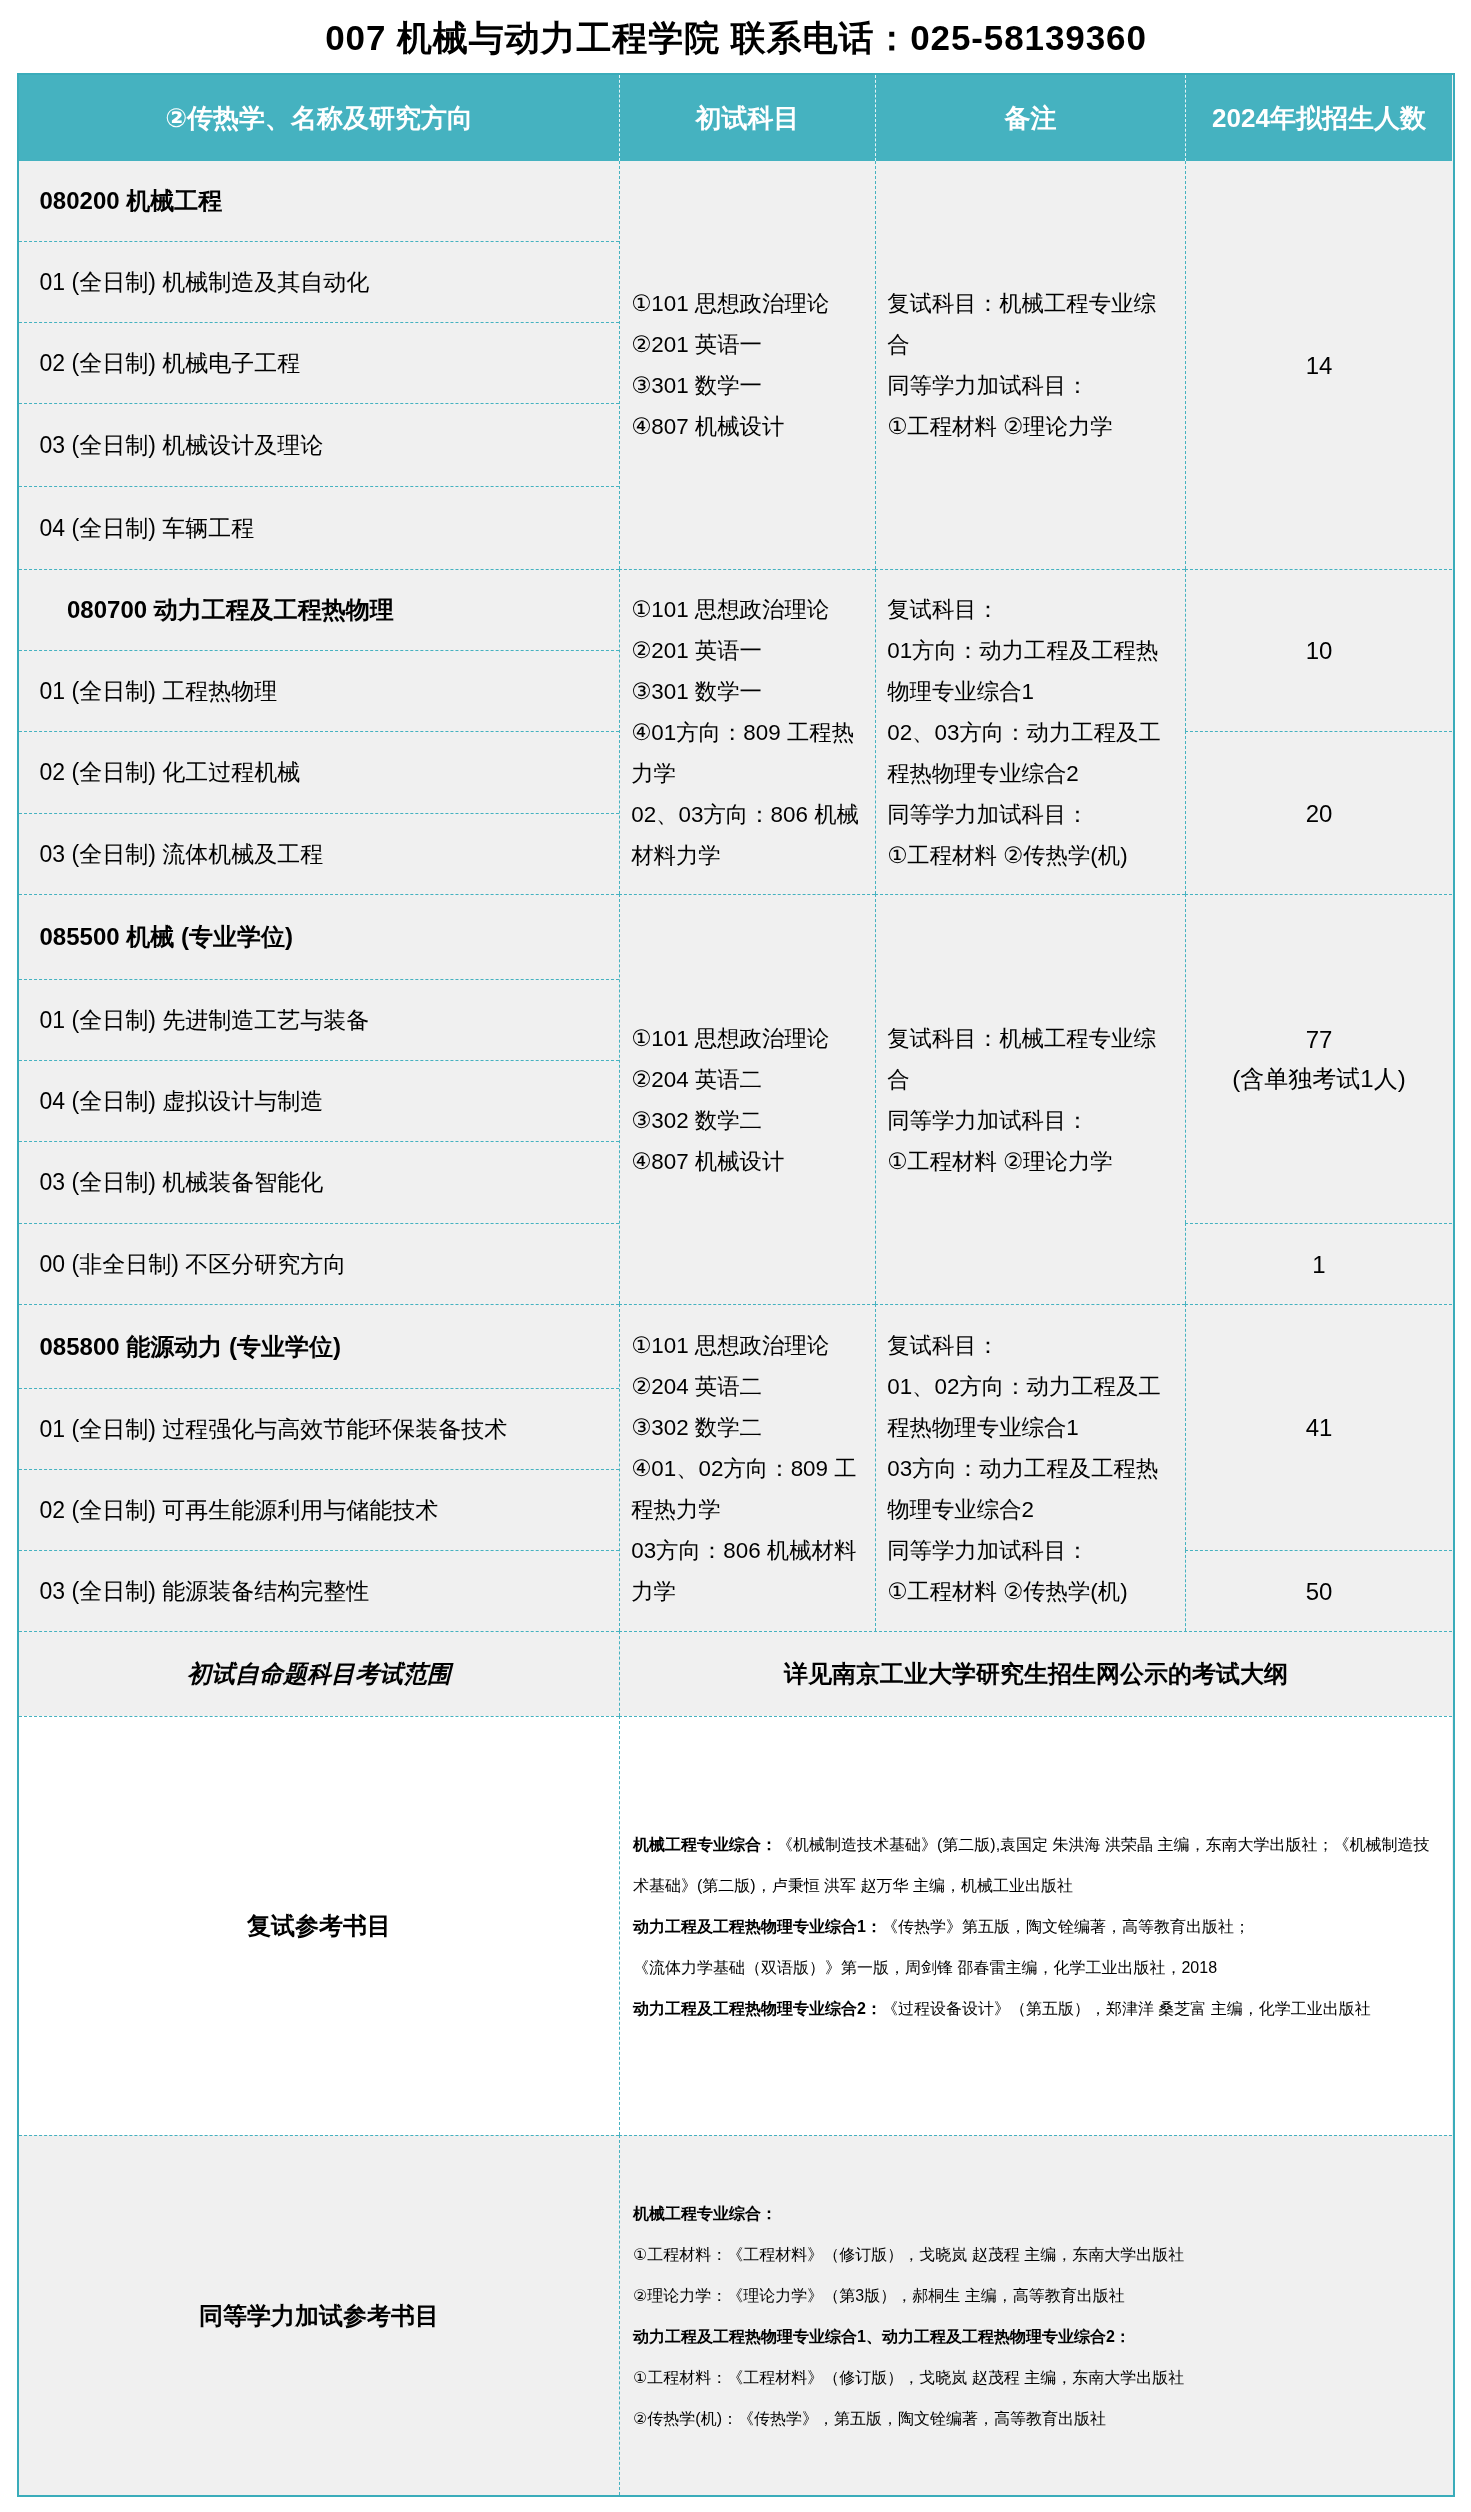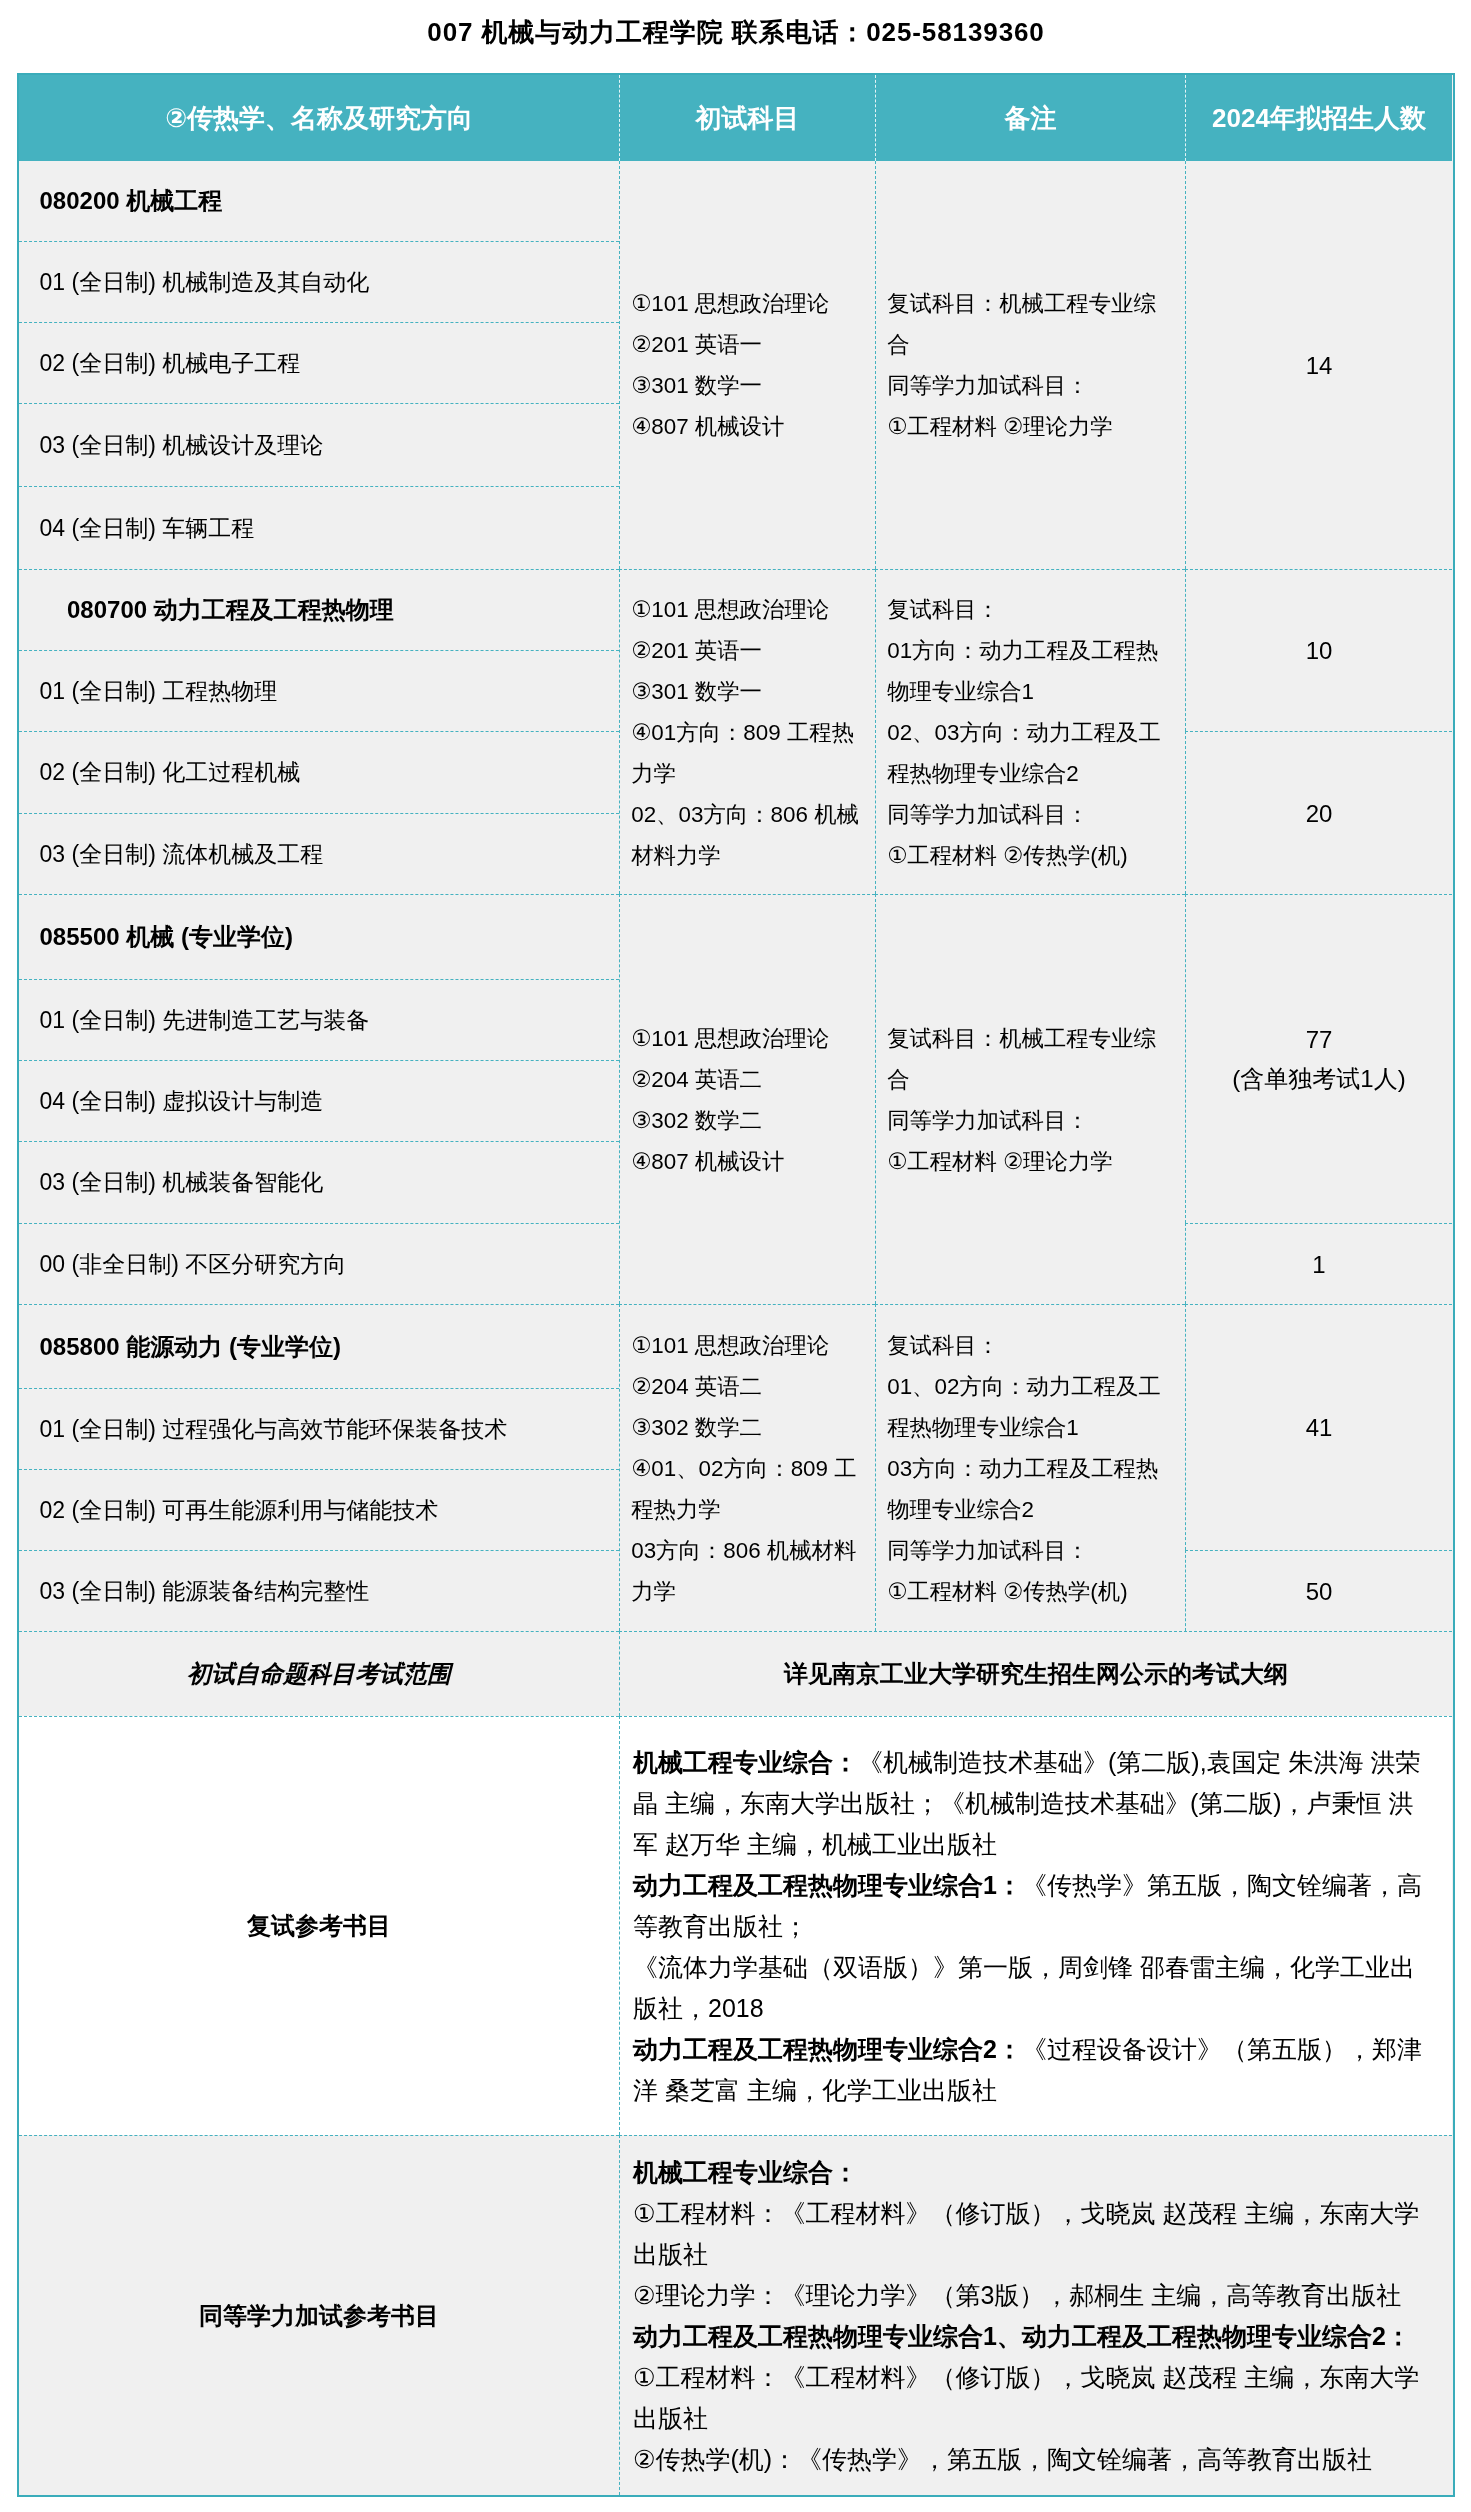--- a/index.html
+++ b/index.html
@@ -8,21 +8,21 @@
     --bg-gray:#f0f0f0;
     --ink:#000;
   }
   html,body{margin:0;padding:0;background:#fff;}
   body{
     width:1472px;height:2512px;position:relative;
     font-family:"Liberation Sans","DejaVu Sans",sans-serif;color:var(--ink);
   }
   .page-title{
     margin:0;padding-top:15px;text-align:center;
-    font-size:26px;font-weight:bold;letter-spacing:0.9px;
+    font-size:35px;font-weight:bold;letter-spacing:0.9px;
   }
   .grid-table{
     position:absolute;left:17px;top:73px;width:1438px;
     background:var(--bg-gray);
     border:2.8px solid var(--teal-dark);
     box-sizing:border-box;
     display:grid;
     grid-template-columns:600px 256px 310px 267px;
     grid-template-rows:86px 80px 81px 81px 83px 83px 81px 81px 82px 81px 85px 81px 81px 82px 81px 84px 81px 81px 81px 85px 419px 360px;
   }
@@ -42,21 +42,21 @@
     font-weight:bold;font-size:26px;
   }
   .head.c1{border-left:none;}
   .name-cell{font-weight:bold;font-size:24px;padding:3.7px 9.3px 3.7px 20.5px;}
   .dir-cell{font-size:23px;padding:3.7px 9.3px 3.7px 20.5px;}
   .exam-cell{font-size:22.4px;line-height:41px;padding:9.3px 9.3px 9.3px 11.2px;white-space:pre-line;}
   .note-cell{font-size:22.4px;line-height:41px;padding:9.3px 7.5px 9.3px 11.2px;white-space:pre-line;}
   .num-cell{align-items:center;text-align:center;font-size:24px;line-height:39px;white-space:pre-line;}
   .label-cell{align-items:center;text-align:center;font-weight:bold;font-size:24px;}
   .scope-value{align-items:center;text-align:center;font-weight:bold;font-size:24px;}
-  .books-cell{font-size:25px;line-height:41px;padding:11.2px 17px 11.2px 13px;justify-content:center;}
+  .books-cell{font-size:16px;line-height:41px;padding:11.2px 17px 11.2px 13px;justify-content:center;}
   .books-cell p{margin:0;}
   .bl{font-weight:bold;}
   .white{background:#ffffff;}
 </style>
 </head>
 <body>
 
 <h1 class="page-title">007 机械与动力工程学院 联系电话：025-58139360</h1>
 
 <div class="grid-table">

